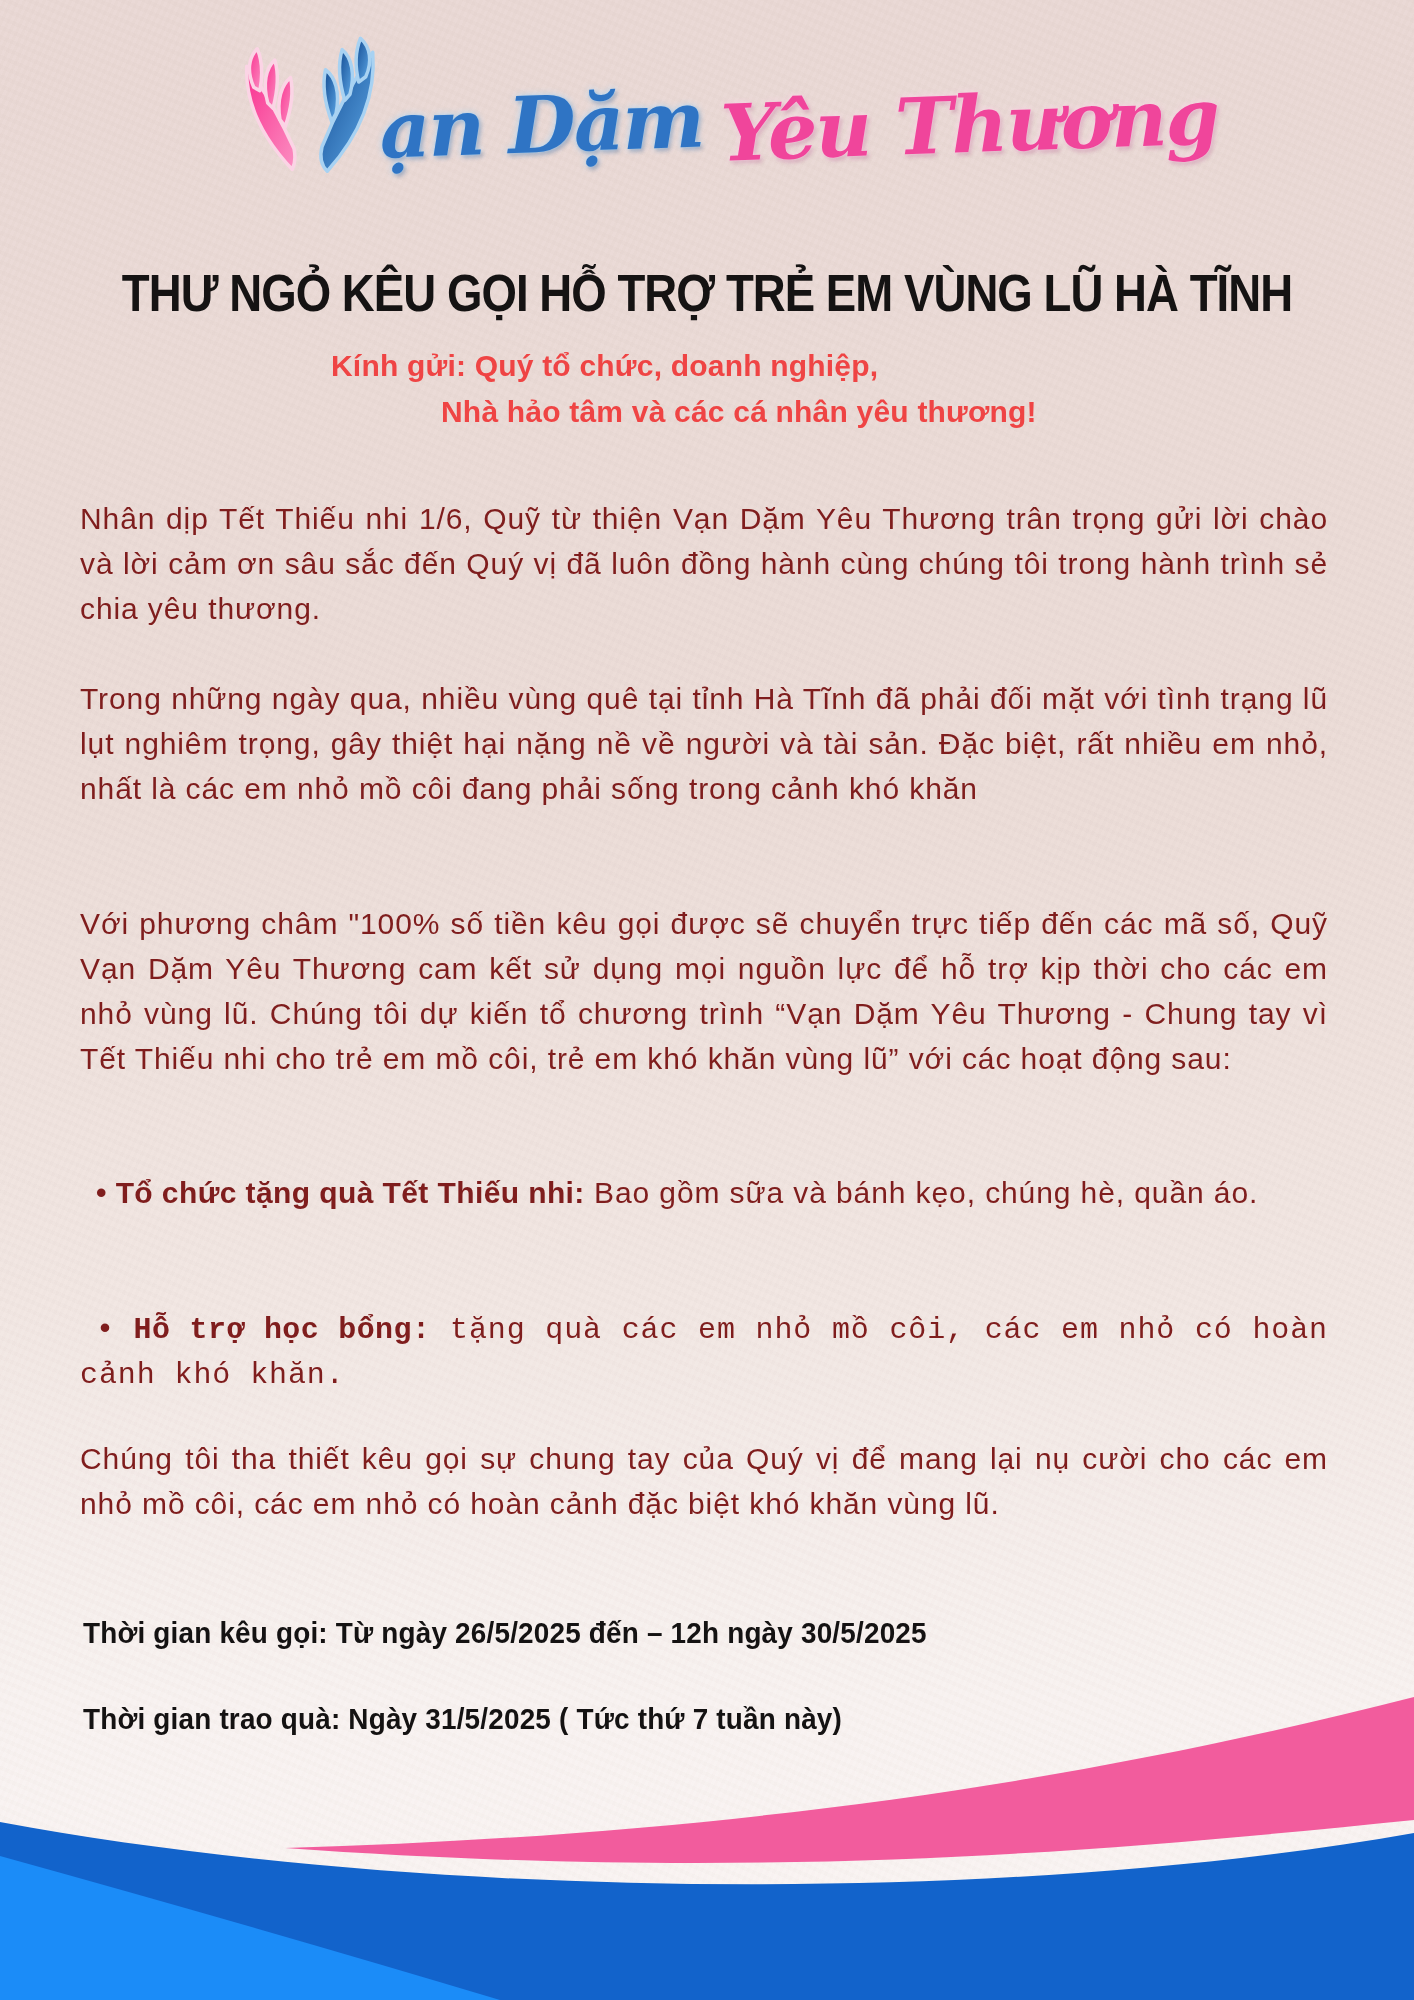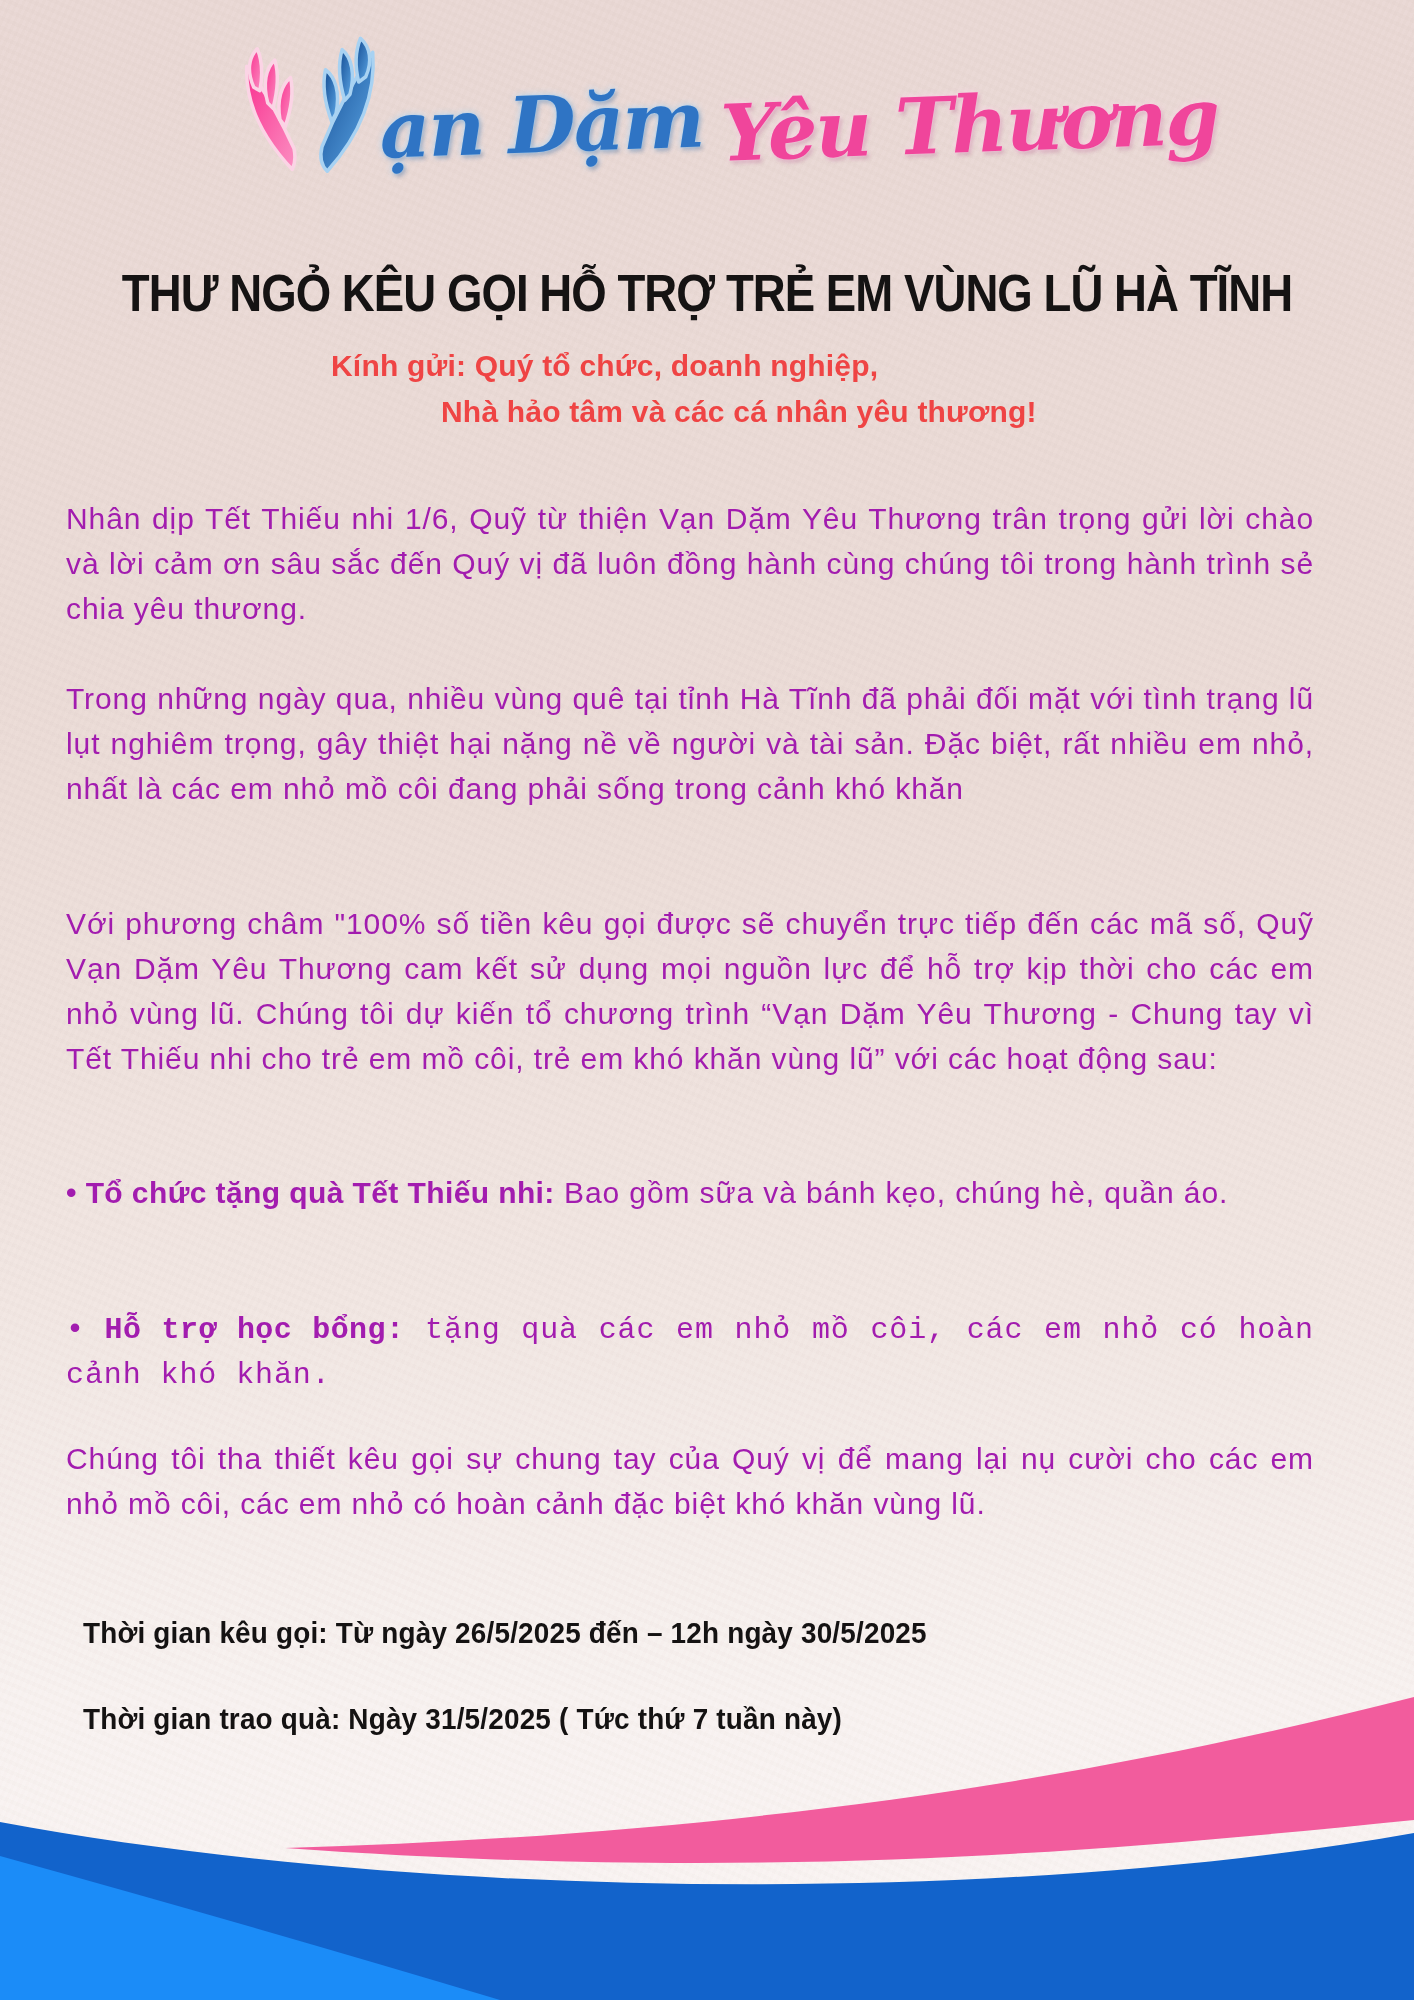--- a/index.html
+++ b/index.html
@@ -38,25 +38,25 @@
   .hands{height:150px;width:210px;flex:0 0 auto;}
   .page-title{
     position:absolute;left:0;right:0;top:234px;text-align:center;
     font-size:47px;font-weight:800;color:#151313;letter-spacing:-1px;
     transform:scale(.97,1.1);
   }
   .salutation-line{
     position:absolute;font-size:30px;font-weight:bold;color:#ef4444;letter-spacing:.2px;
   }
   .body-text{
-    position:absolute;left:66px;width:1248px;margin:0;
-    font-size:30px;line-height:45px;color:#a21caf;letter-spacing:.9px;
+    position:absolute;left:80px;width:1248px;margin:0;
+    font-size:30px;line-height:45px;color:#7f1d1d;letter-spacing:.9px;
     text-align:justify;
   }
-  .body-text b{letter-spacing:.4px;}
+  .body-text b{letter-spacing:.4px;margin-left:16px;}
   .time-line{
     position:absolute;left:83px;margin:0;white-space:nowrap;
     font-size:30px;font-weight:bold;color:#141212;letter-spacing:.2px;
     transform:scaleX(.93);transform-origin:left center;
   }
   .waves{position:absolute;left:0;bottom:0;width:1414px;height:400px;display:block;}
 </style>
 </head>
 <body>
 

